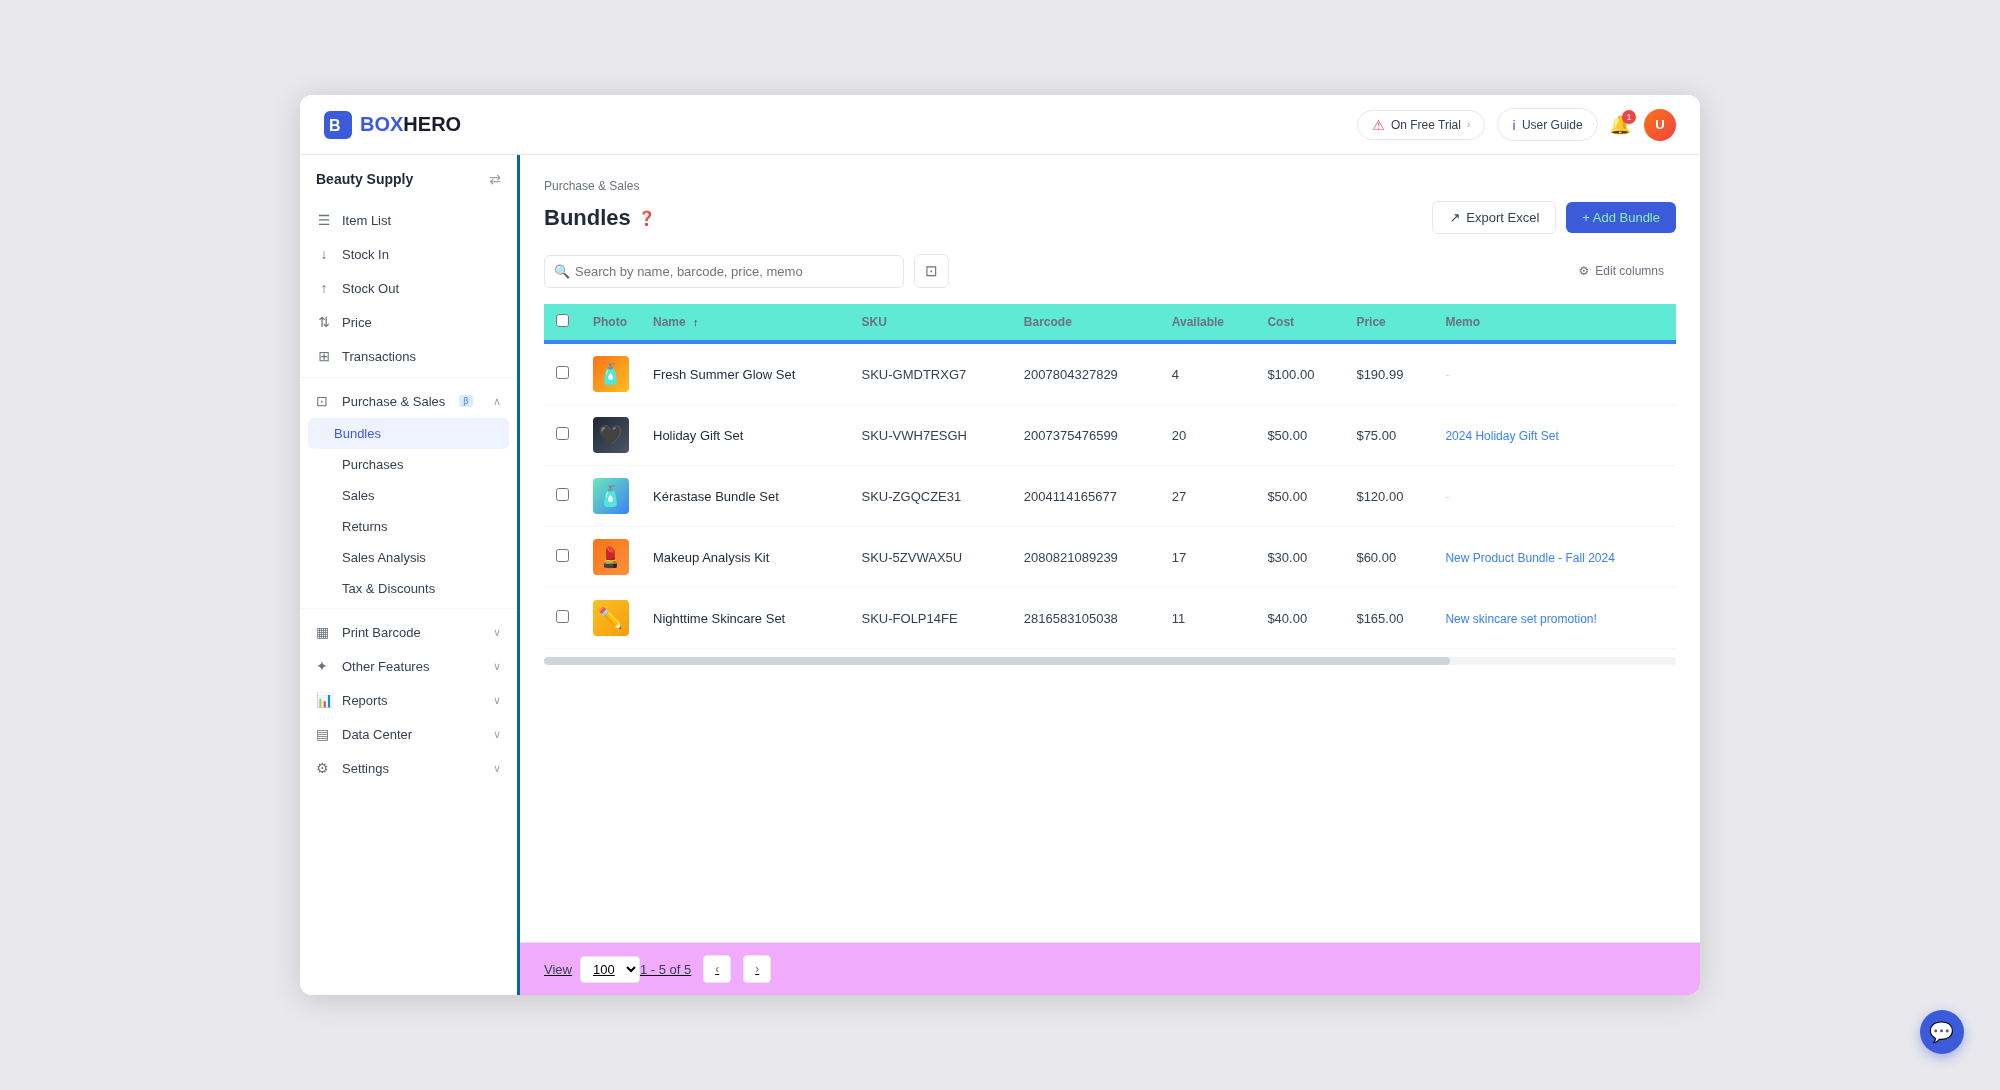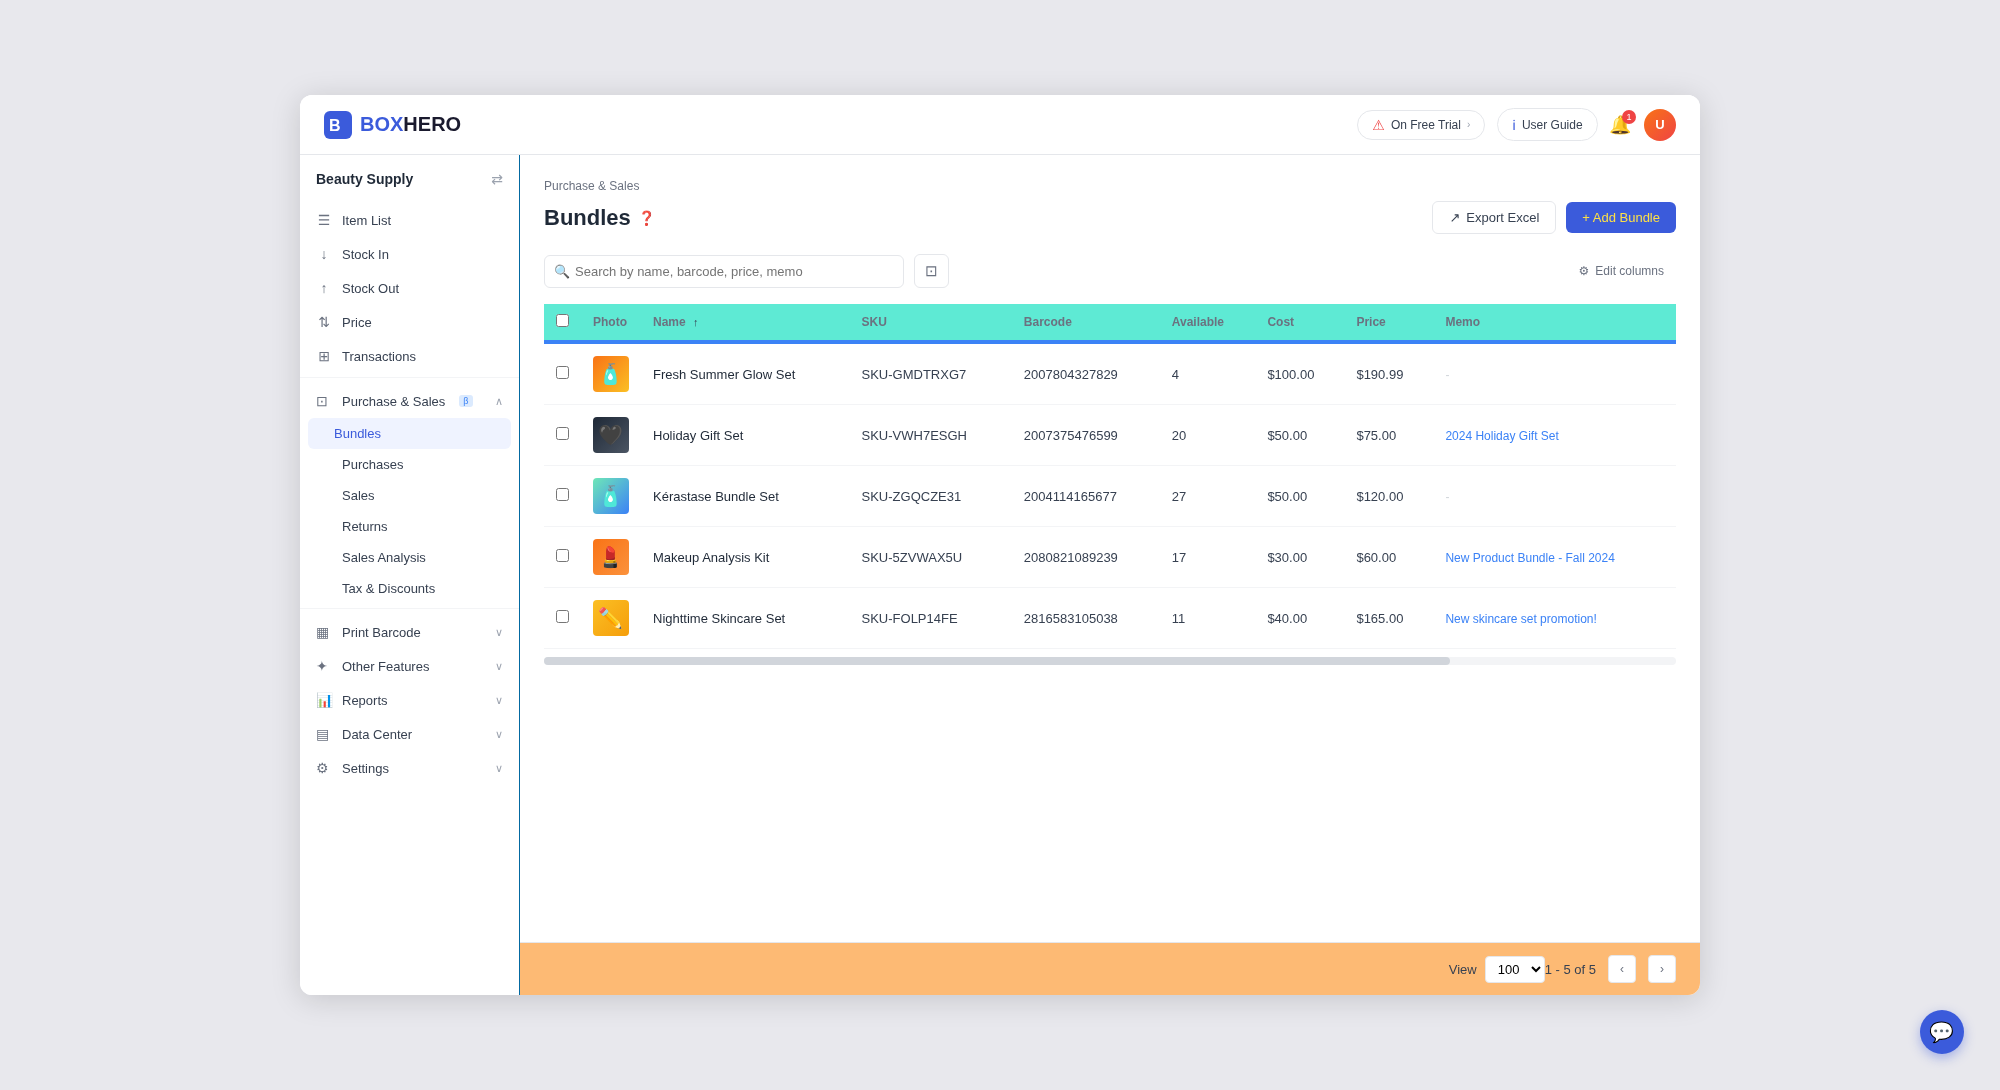--- a/index.html
+++ b/index.html
@@ -128,21 +128,21 @@
     
     .main-layout {
       display: flex;
       flex: 1;
       overflow: hidden;
     }
     
     .sidebar {
       width: 220px;
       background: #fff;
-      border-right: 1px solid #0369a1;
+      border-right: 3px solid #0369a1;
       display: flex;
       flex-direction: column;
       flex-shrink: 0;
       overflow-y: auto;
     }
     .sidebar-header {
       display: flex;
       align-items: center;
       justify-content: space-between;
       padding: 16px 16px 8px;
@@ -273,21 +273,21 @@
     .add-btn {
       display: flex;
       align-items: center;
       gap: 6px;
       padding: 8px 16px;
       border: none;
       border-radius: 6px;
       background: #3b5bdb;
       cursor: pointer;
       font-size: 13px;
-      color: #fde047;
+      color: #86efac;
       font-weight: 500;
     }
     
     .search-row {
       display: flex;
       align-items: center;
       gap: 10px;
       margin-bottom: 16px;
     }
     .search-input-wrap {
@@ -368,25 +368,26 @@
       justify-content: center;
       font-size: 20px;
     }
     .product-name { font-weight: 500; color: #1f2937; }
     .memo-text { color: #3b82f6; font-size: 12px; }
     .dash { color: #d1d5db; }
     
     .bottom-bar {
       display: flex;
       align-items: center;
-      justify-content: flex-end;
+      justify-content: flex-start;
       padding: 12px 24px;
       border-top: 1px solid #e5e7eb;
-      background: #fdba74;
+      background: #f0abfc;
       flex-shrink: 0;
+      text-decoration: underline;
     }
     .view-select-row {
       display: flex;
       align-items: center;
       gap: 8px;
       font-size: 13px;
       color: #374151;
     }
     .view-select {
       padding: 4px 8px;

